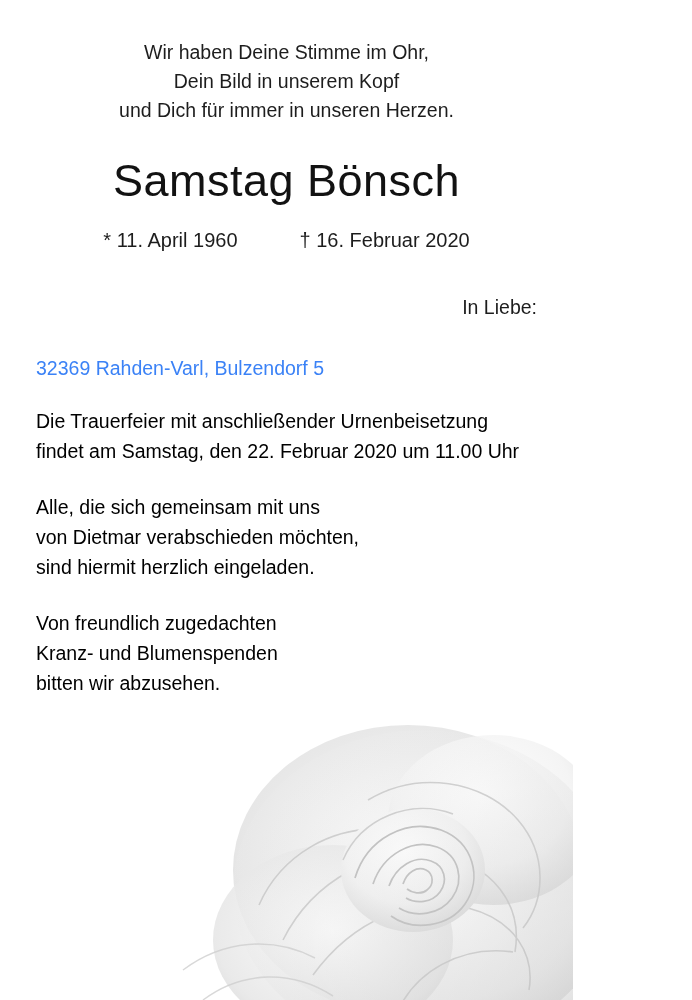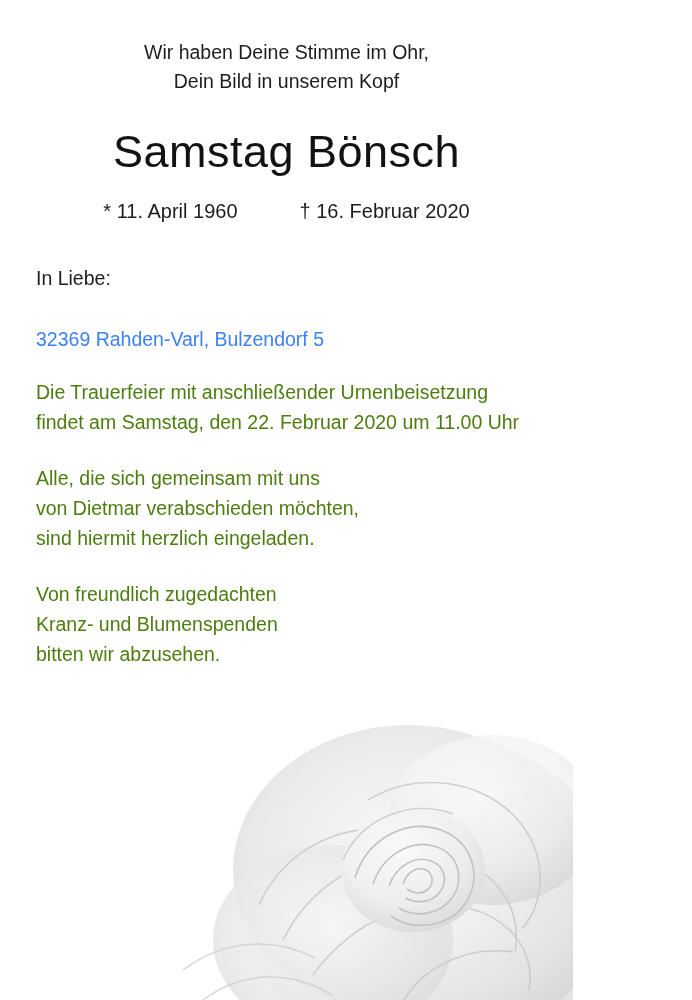--- a/index.html
+++ b/index.html
@@ -59,21 +59,21 @@
   .dates {
     display: flex;
     justify-content: center;
     gap: 62px;
     font-size: 20px;
     margin-top: 22px;
     color: #1d1d1d;
   }
 
   .inliebe {
-    text-align: left;
+    text-align: right;
     font-size: 19.5px;
     margin-top: 44px;
     color: #1d1d1d;
   }
 
   .survivors {
     text-align: center;
     margin-top: 20px;
   }
   .survivors .line {
@@ -89,21 +89,21 @@
   .address {
     font-size: 19.5px;
     margin-top: 38px;
     color: #3b82f6;
   }
 
   .para {
     font-size: 19.5px;
     line-height: 30px;
     margin-top: 26px;
-    color: #4d7c0f;
+    color: #000000;
   }
   .para div { white-space: nowrap; }
 </style>
 </head>
 <body>
 
 <div class="page">
 
   <div class="rose-wrap">
     <svg viewBox="0 0 420 380" xmlns="http://www.w3.org/2000/svg" aria-hidden="true">
@@ -155,20 +155,21 @@
         <path d="M20 330 C60 300 110 296 152 318"></path>
       </g>
     </svg>
   </div>
 
   <div class="content">
 
     <div class="verse">
       <div>Wir haben Deine Stimme im Ohr,</div>
       <div>Dein Bild in unserem Kopf</div>
+      <div>und Dich für immer in unseren Herzen.</div>
     </div>
 
     <div class="name">Samstag Bönsch</div>
 
     <div class="dates">
       <span>* 11. April 1960</span>
       <span>† 16. Februar 2020</span>
     </div>
 
     <div class="inliebe">In Liebe:</div>

